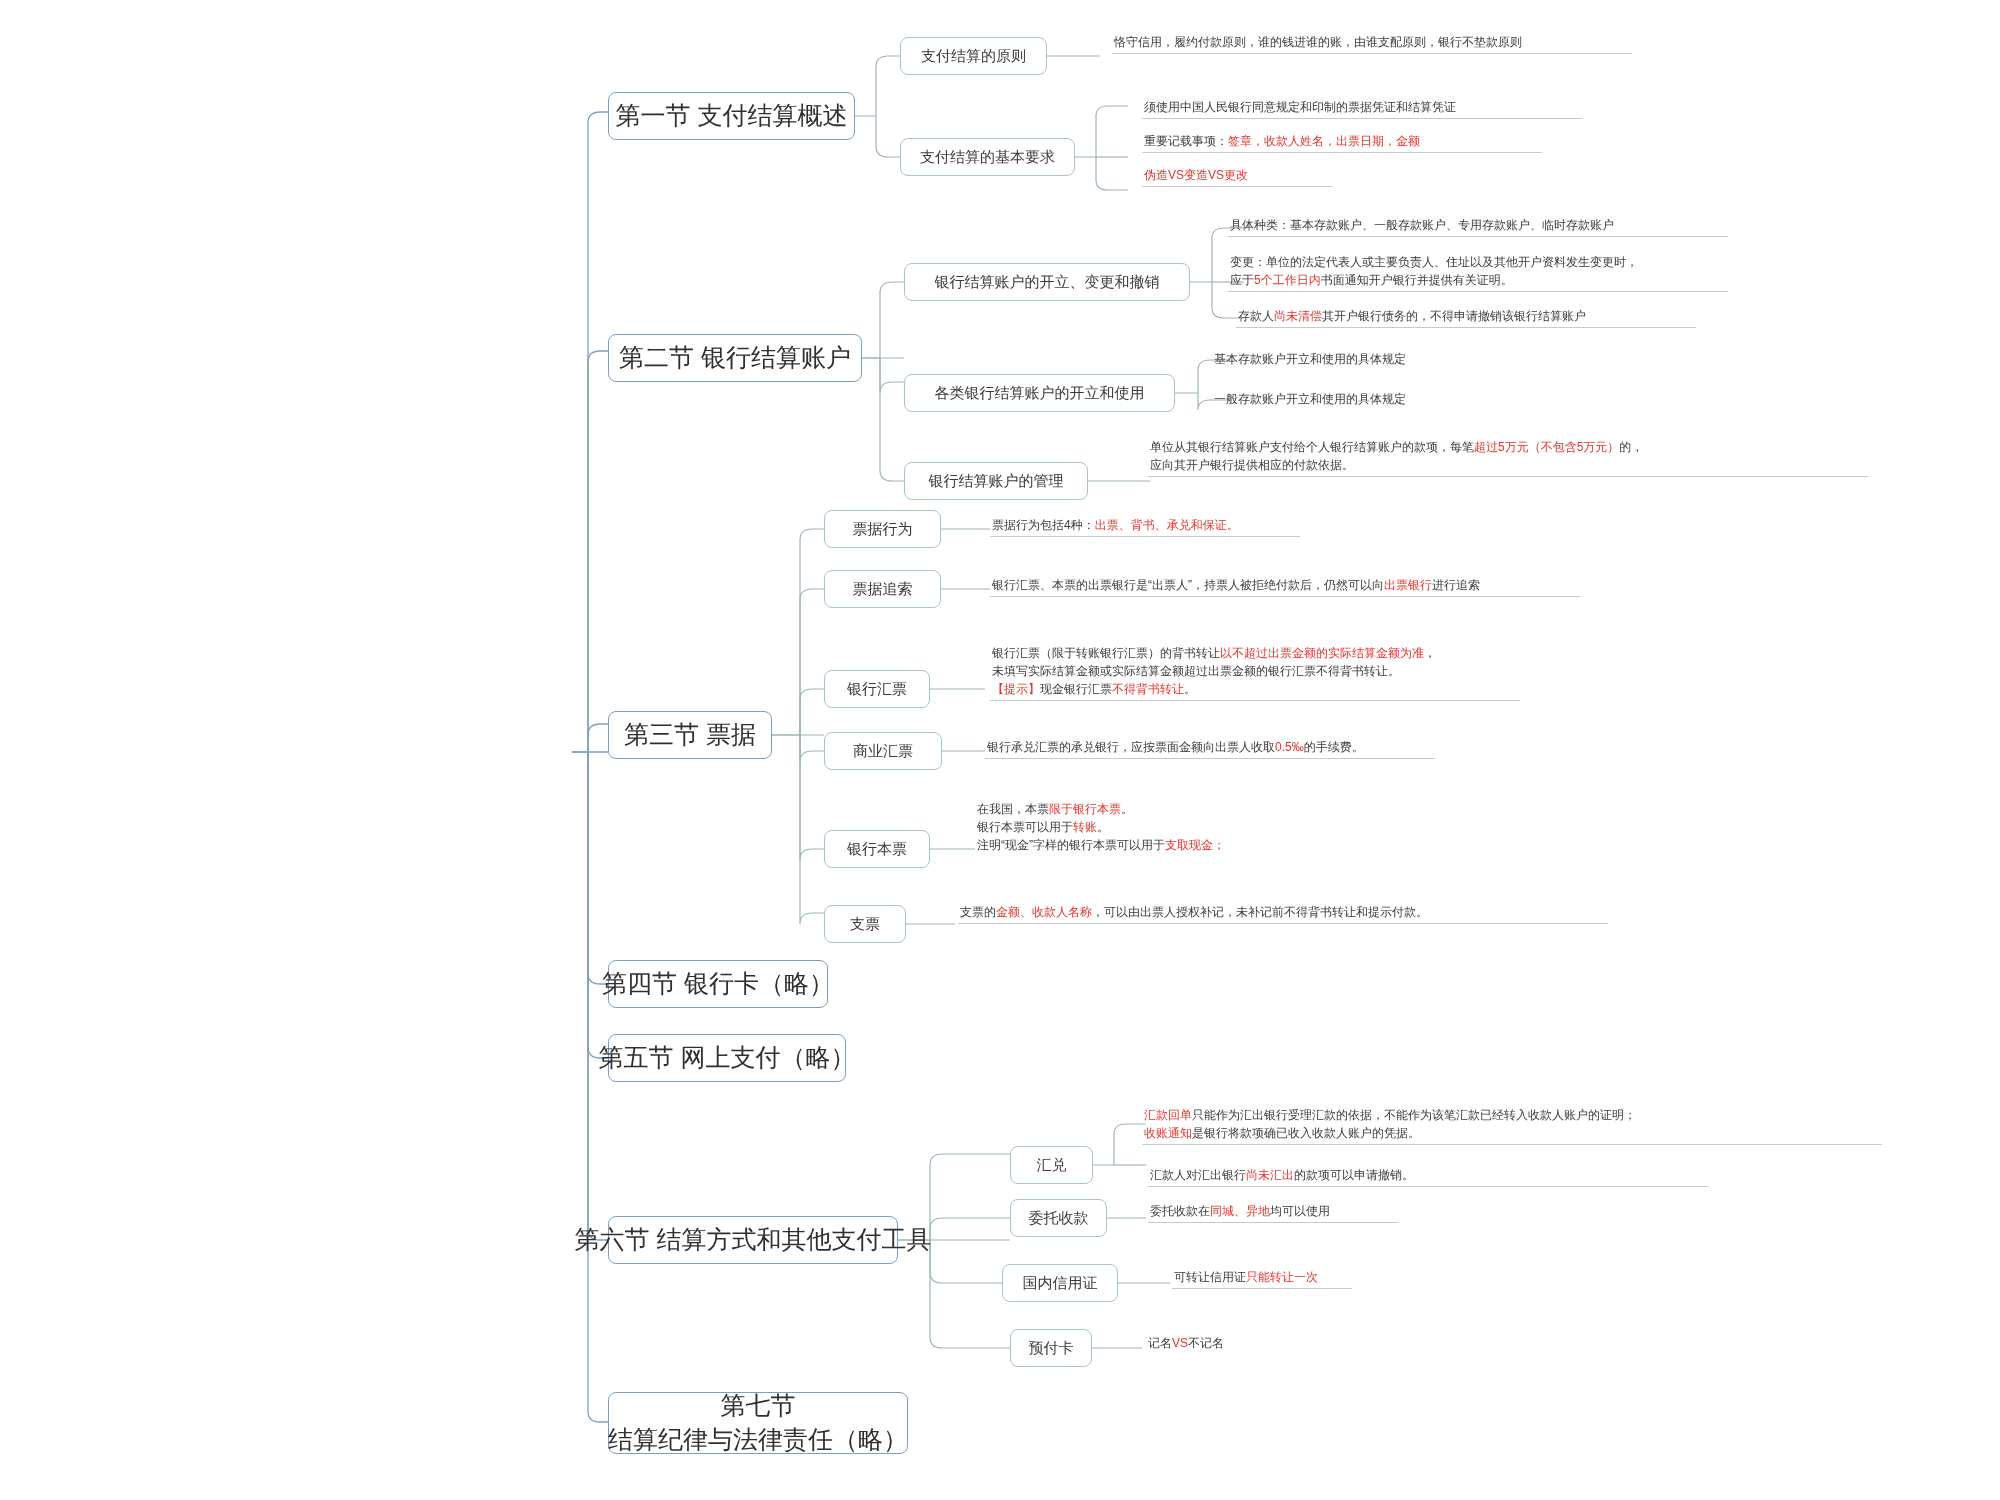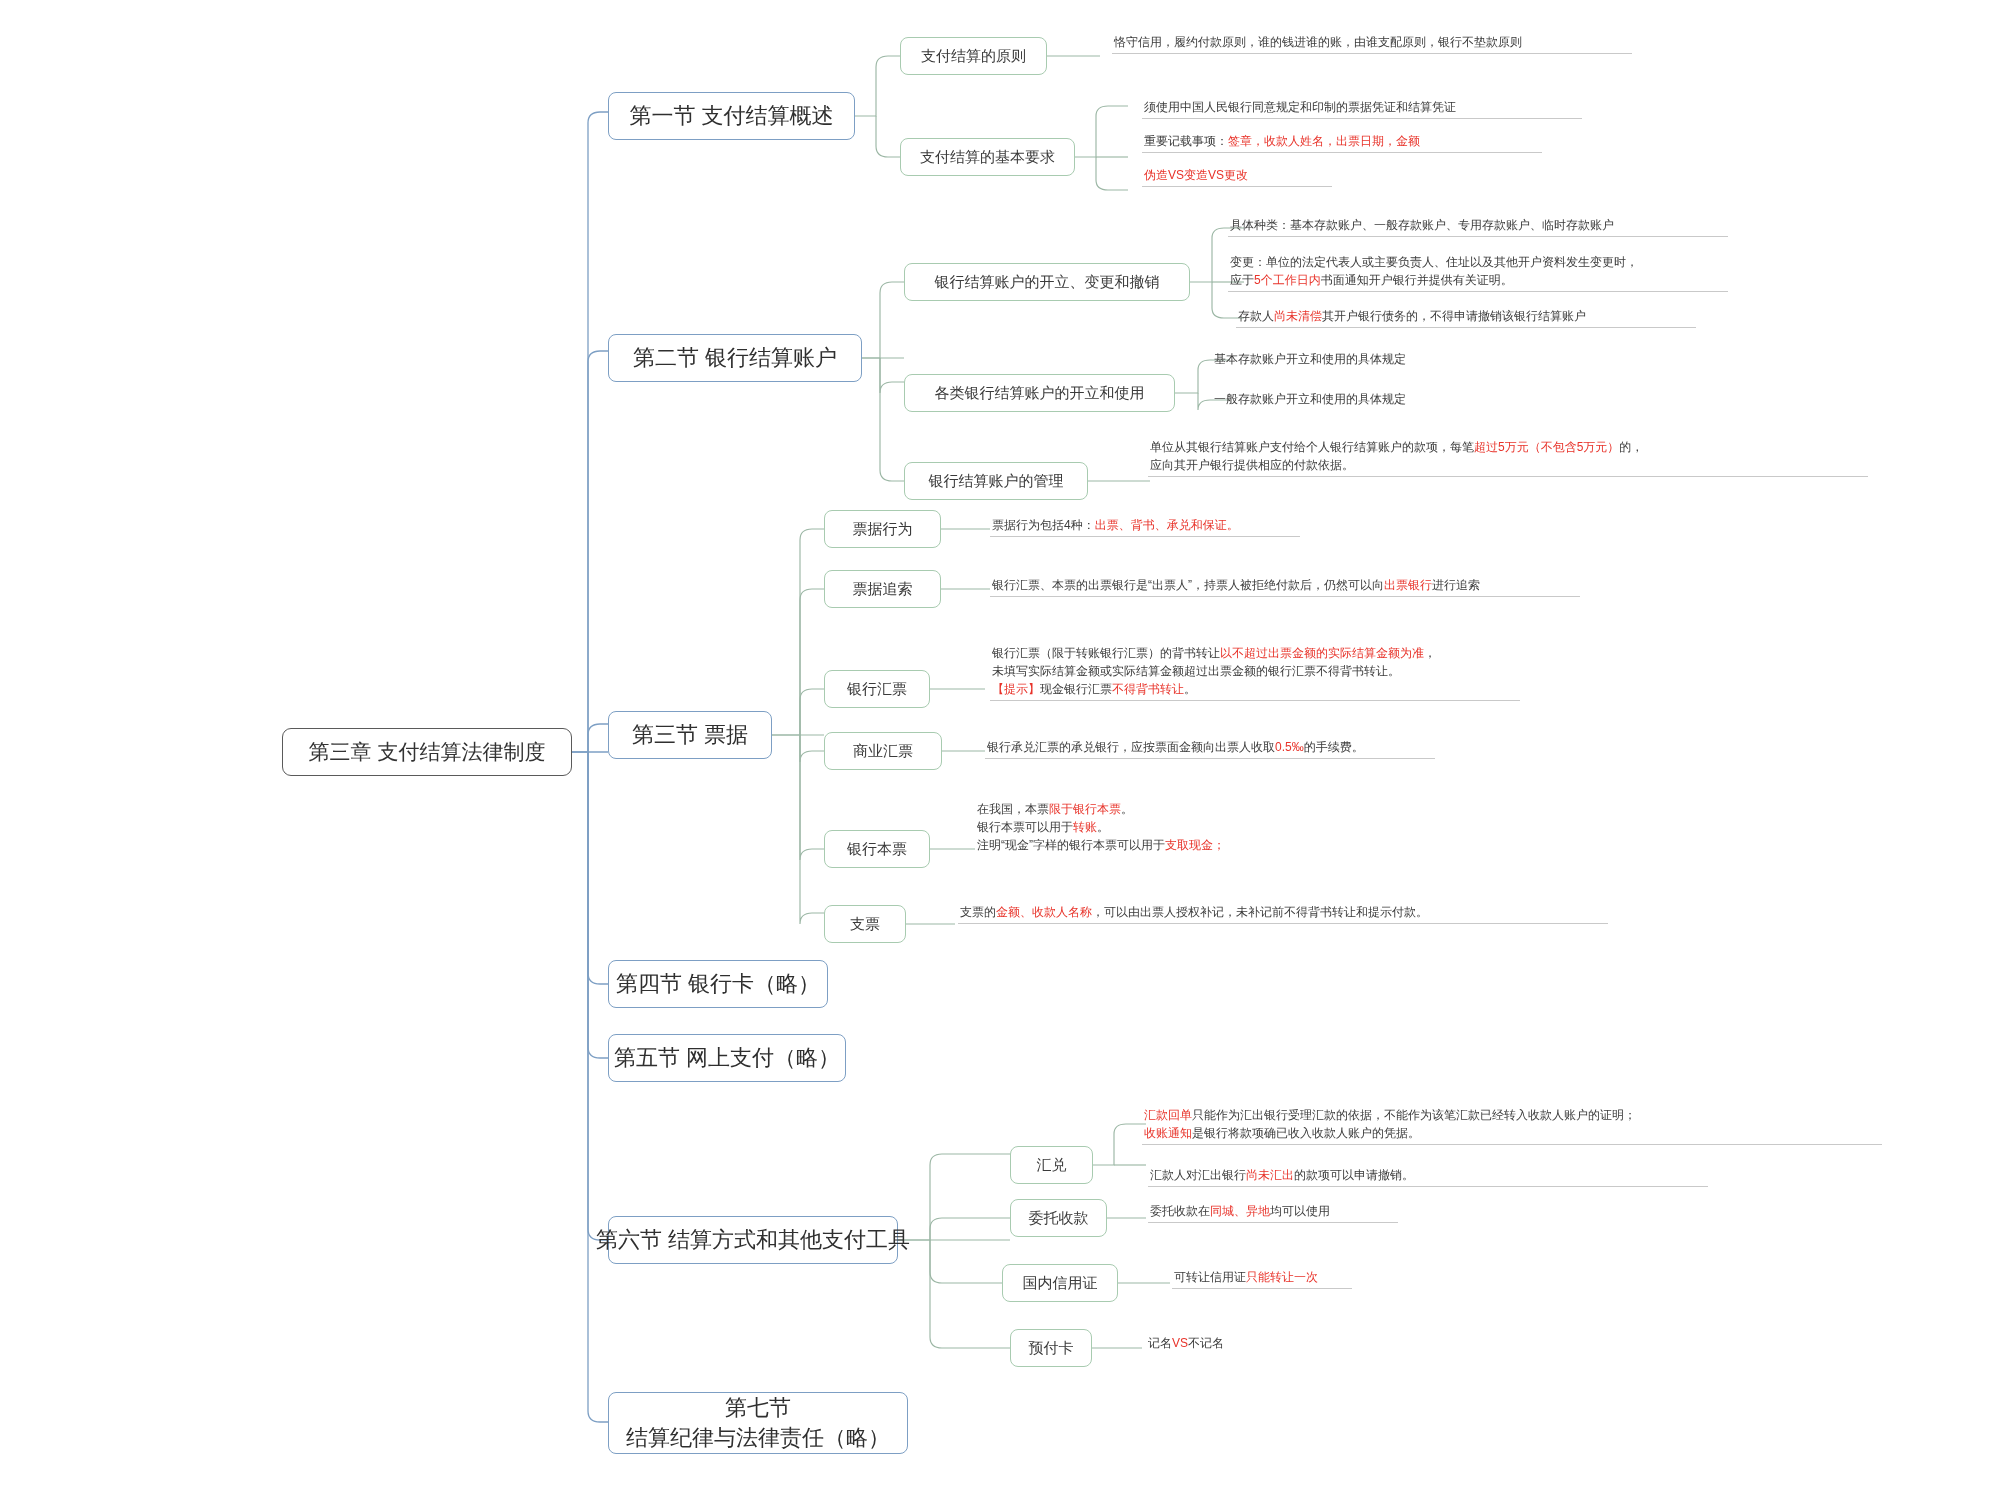--- a/index.html
+++ b/index.html
@@ -15,21 +15,21 @@
         justify-content:center;text-align:center;white-space:pre;line-height:1.35;}
 
   
   .root{
     border:1.4px solid #5a5a5a;border-radius:9px;background:#fff;
     font-size:21px;color:#333;padding:9px 18px;
   }
   
   .lvl1{
     border:1.3px solid #7d9fc4;border-radius:8px;background:#fff;
-    font-size:22px;color:#2f2f2f;padding:8px 16px;
+    font-size:25px;color:#2f2f2f;padding:8px 16px;
   }
   
   .lvl2{
     border:1.1px solid #a8cbb0;border-radius:8px;background:#fff;
     font-size:15px;color:#3a3a3a;padding:5px 12px;
   }
   
   .leaf{
     position:absolute;box-sizing:border-box;font-size:12px;color:#3b3b3b;
     line-height:1.5;white-space:pre-wrap;text-align:left;
@@ -102,23 +102,20 @@
       <path d="M898,1240 H1010"></path>
 
       <path d="M1093,1165 H1114 V1134 Q1114,1124 1126,1124 H1146"></path>
       <path d="M1114,1165 H1146"></path>
       <path d="M1107,1218 H1146"></path>
       <path d="M1118,1283 H1170"></path>
       <path d="M1092,1348 H1142"></path>
     </g>
   </svg>
 
-  <div class="node root" style="left:282px;top:728px;width:290px;height:48px;">
-    <span>第三章 支付结算法律制度</span>
-  </div>
 
   <div class="node lvl1" style="left:608px;top:92px;width:247px;height:48px;">
     <span>第一节 支付结算概述</span>
   </div>
 
   <div class="node lvl1" style="left:608px;top:334px;width:254px;height:48px;">
     <span>第二节 银行结算账户</span>
   </div>
 
   <div class="node lvl1" style="left:608px;top:711px;width:164px;height:48px;">

